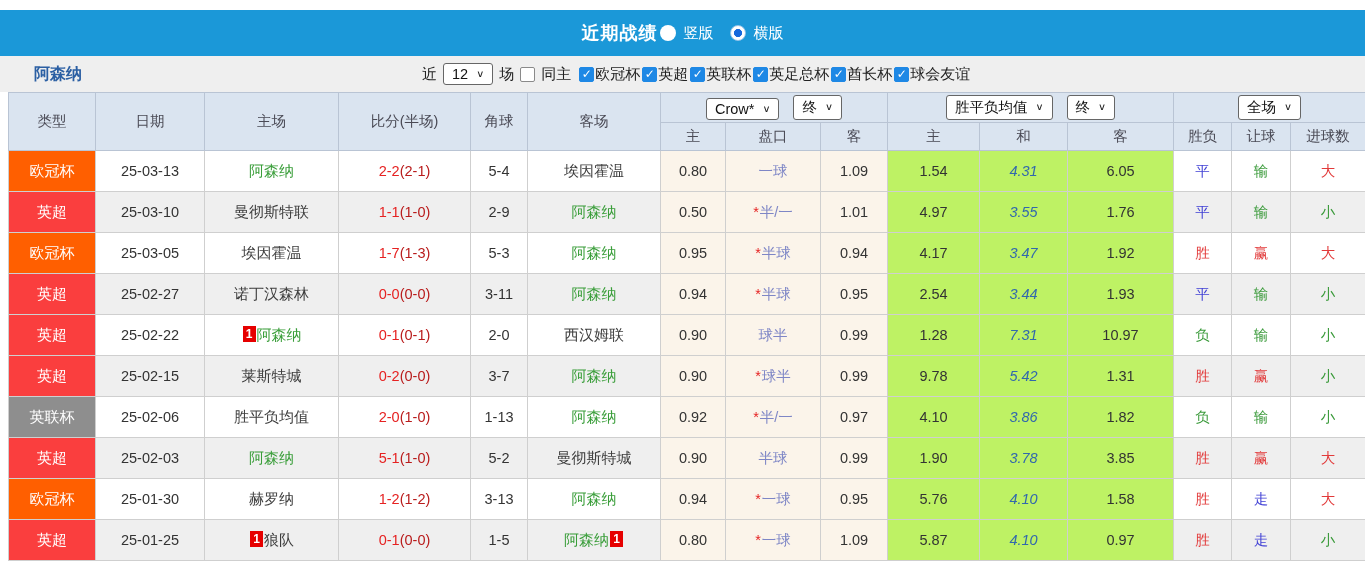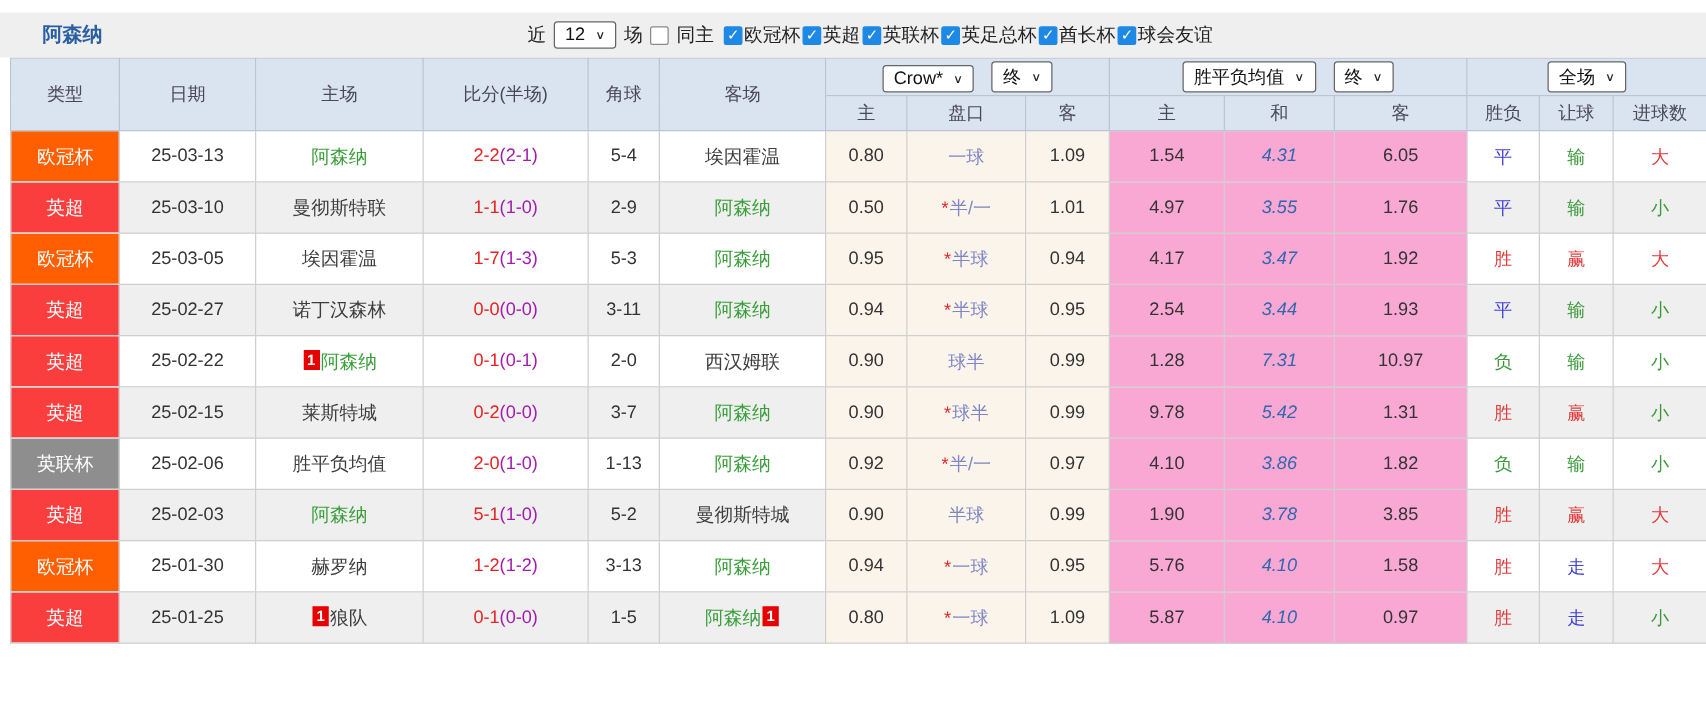--- a/index.html
+++ b/index.html
@@ -35,39 +35,50 @@
   
   table.results { margin-left:8px; width:1357px; table-layout:fixed; border-collapse:collapse; }
   thead th { background:#dae4f0; border:1px solid #b9c4d4; color:#4a4a55; font-weight:normal; font-size:14.5px; }
   thead tr.head-top th { height:30px; }
   thead tr.head-sub th { height:28px; }
   .group-inner { display:flex; align-items:flex-end; justify-content:center; gap:14px; }
   tbody td { height:41px; border:1px solid #cfcfcf; text-align:center; vertical-align:middle;
              font-size:14.5px; background:#fff; }
   tbody tr:nth-child(even) td:not(.col-odds):not(.col-mean) { background:#efefef; }
   td.col-odds { background:#fbf4ea; }
-  td.col-mean { background:#f9a8d4;margin-top:24px; }
+  td.col-mean { background:#bef264;margin-top:24px; }
   td.col-type { padding:0; }
   .type-badge { width:100%; height:100%; display:flex; align-items:center; justify-content:center;
                 color:#fff; font-size:15px; }
   .team-name { color:#3d3d3d; cursor:pointer; font-size:15px; }
   .team-name.focus { color:#3a9e3a; }
   .rank-badge { display:inline-block; background:#e60000; color:#fff; font-size:12px; font-weight:bold;
                 width:13px; height:16px; line-height:16px; text-align:center; vertical-align:2px; margin:0 1px; }
   .score-ft { color:#e62222; }
-  .score-ht { color:#a21caf; }
+  .score-ht { color:#b91c1c; }
   .handicap-text { color:#7e86c6; }
   .star { color:#e62222; margin-right:1px; }
   td.mean-draw { color:#3168ad;font-style:italic; }
 </style>
 </head>
 <body>
 
 <div class="page">
 
+  <div class="titlebar">
+    <span class="title">近期战绩</span>
+    <label class="radio-item rgap1">
+      <span class="radio radio-plain"></span>
+      <span>竖版</span>
+    </label>
+    <label class="radio-item rgap2">
+      <span class="radio radio-dot"></span>
+      <span>横版</span>
+    </label>
+  </div>
 
   <div class="filterbar">
     <span class="team-link">阿森纳</span>
     <div class="filter-controls">
       <span>近</span>
       <span class="select-box">
         <span>12</span>
         <span class="chev">∨</span>
       </span>
       <span>场</span>

